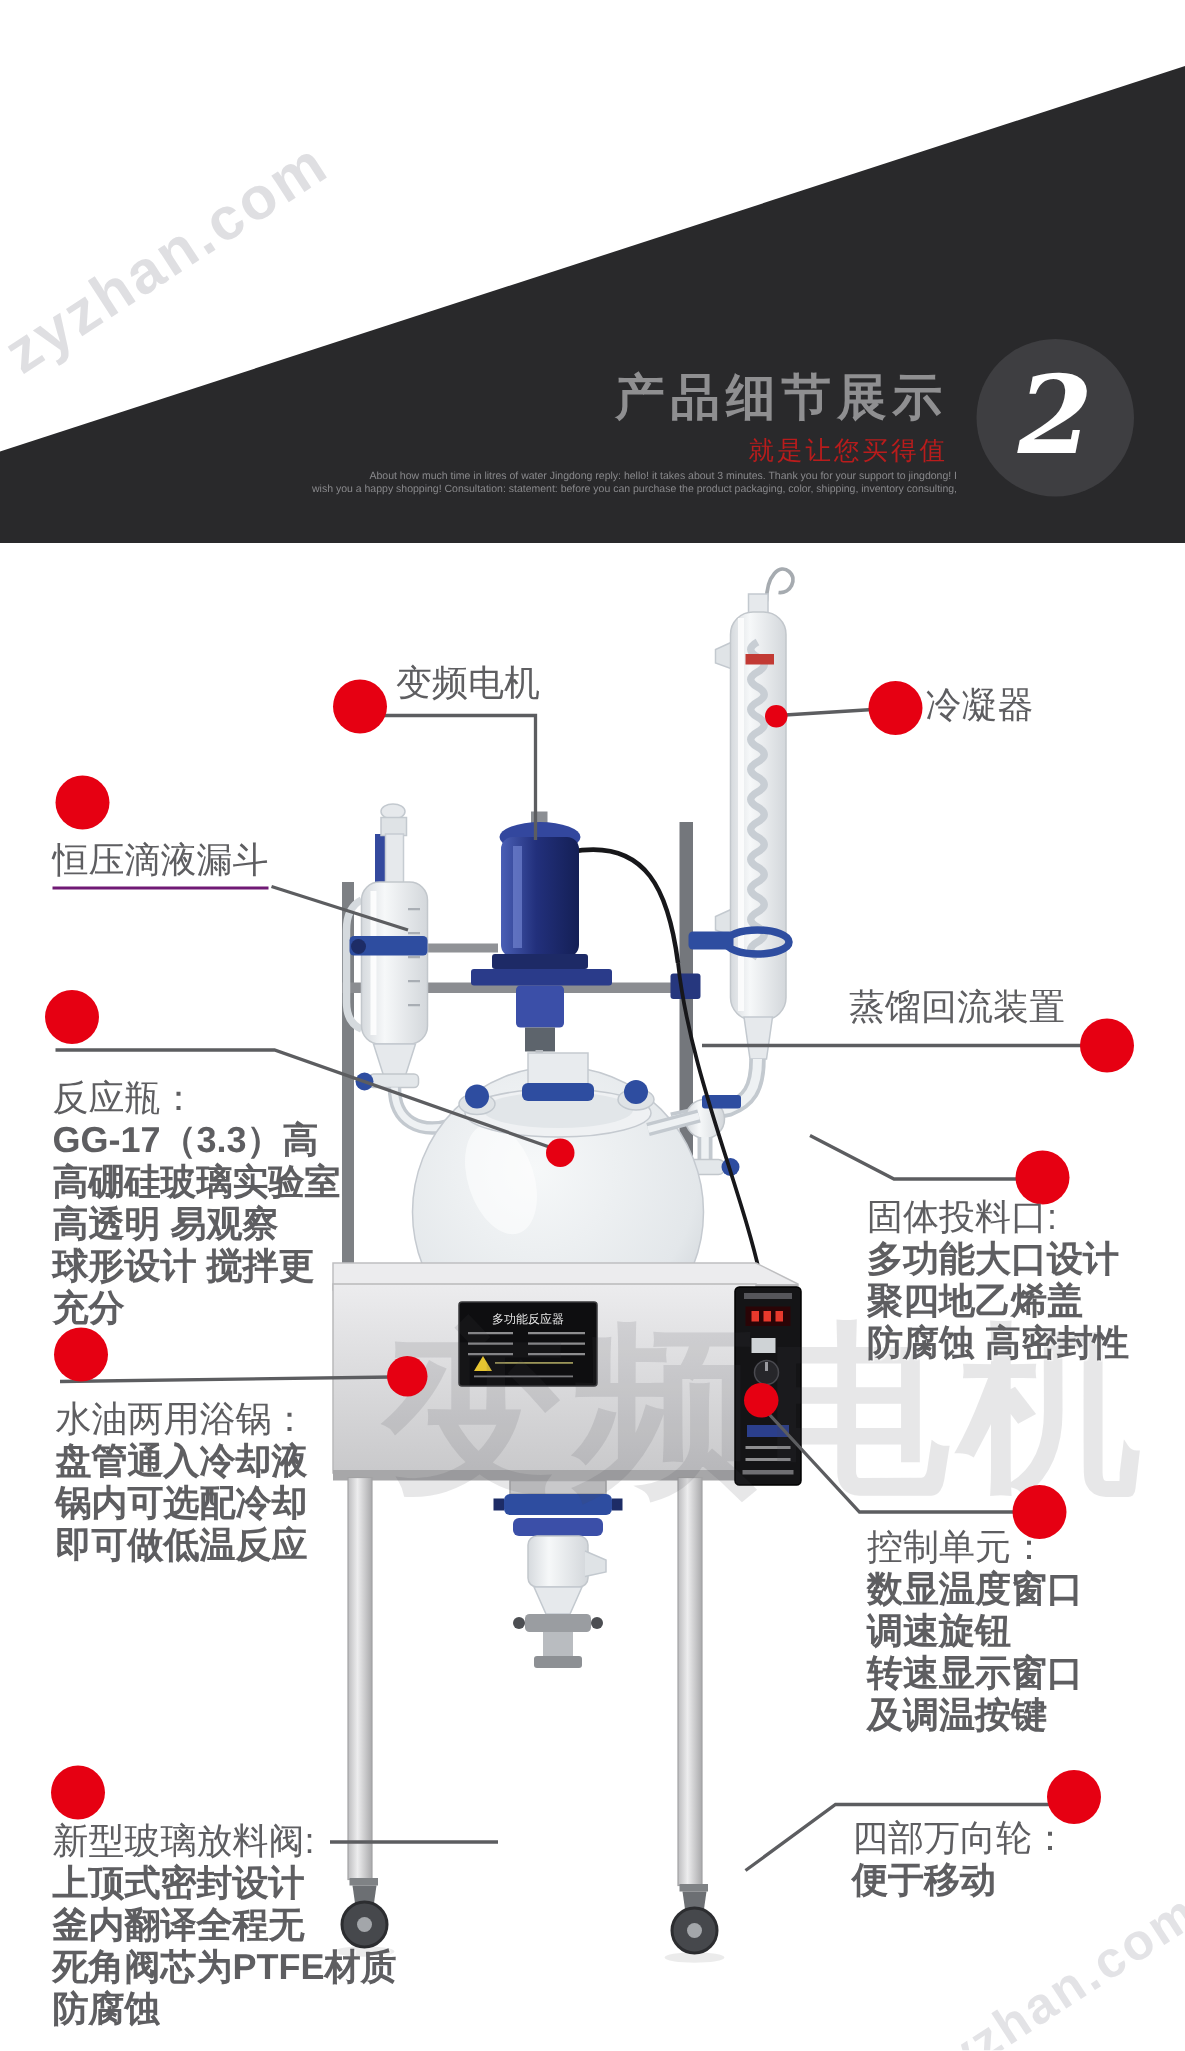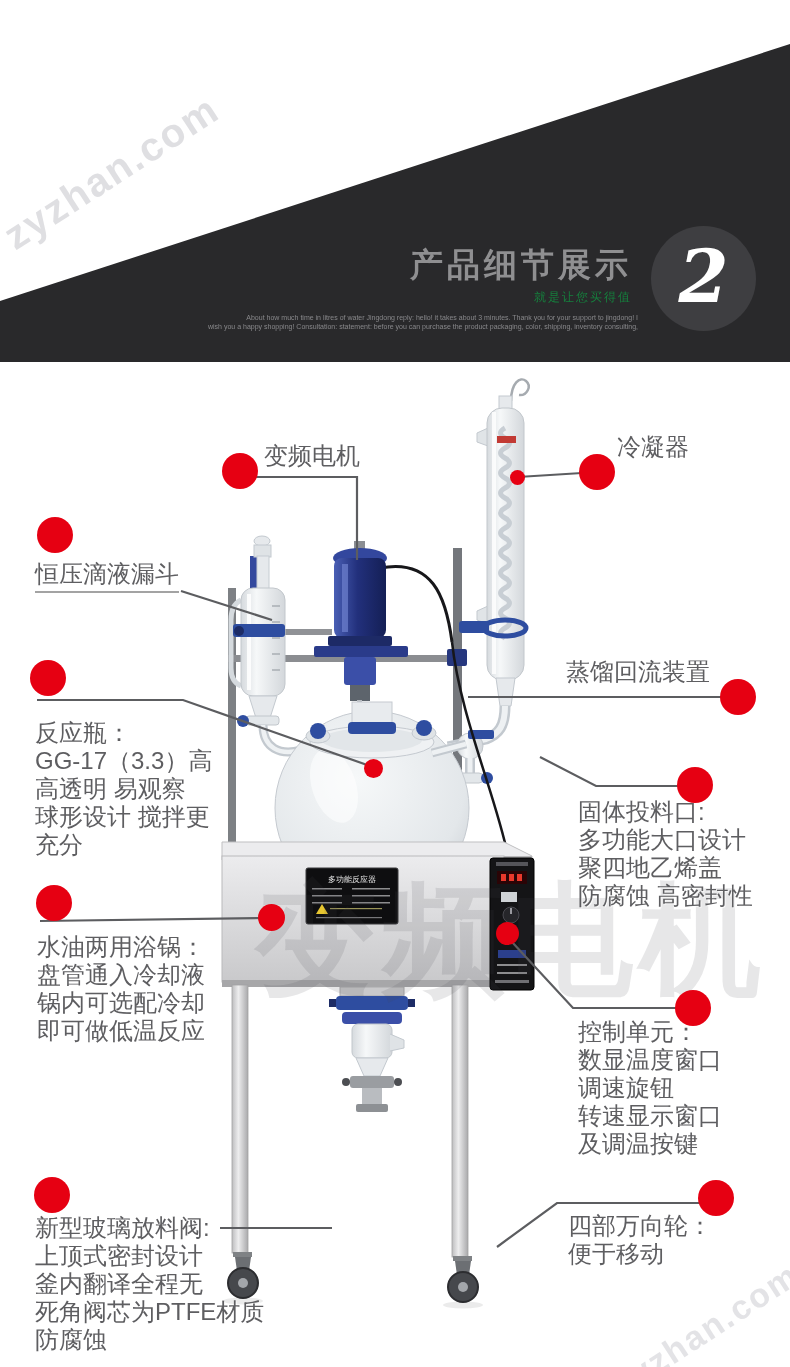--- a/index.html
+++ b/index.html
@@ -4,41 +4,41 @@
 <style>
   html,body{margin:0;padding:0;background:#fff;}
   #page{position:relative;width:790px;height:1367px;background:#fff;overflow:hidden;
         font-family:"Liberation Sans","DejaVu Sans",sans-serif;}
   
   .banner{position:absolute;left:0;top:0;width:790px;height:362px;background:#29292b;
           -webkit-clip-path:polygon(0px 301px,790px 44px,790px 362px,0px 362px);
           clip-path:polygon(0px 301px,790px 44px,790px 362px,0px 362px);}
   .banner-title{position:absolute;top:243px;right:158px;font-size:33px;font-weight:bold;
           letter-spacing:4px;color:#8f8f91;white-space:nowrap;font-family:Liberation Mono, monospace;}
-  .banner-sub{position:absolute;top:289px;right:158px;font-size:12px;letter-spacing:2px;
-          color:#15803d;white-space:nowrap;font-family:Liberation Mono, monospace;}
+  .banner-sub{position:absolute;top:289px;right:158px;font-size:17px;letter-spacing:2px;
+          color:#b91c1c;white-space:nowrap;font-family:Liberation Mono, monospace;}
   .banner-note{position:absolute;top:313px;right:152px;width:480px;text-align:right;
           font-size:7px;line-height:9px;color:#88888b;}
   .badge{position:absolute;left:651px;top:226px;width:105px;height:105px;border-radius:50%;
           background:#3e3e41;display:flex;align-items:center;justify-content:center;}
   .badge span{font-family:"DejaVu Serif","Liberation Serif",serif;font-style:italic;
           font-weight:bold;font-size:72px;color:#fff;transform:translateY(-2px);}
   
   .wm-corner{position:absolute;color:rgba(185,185,190,0.45);font-size:40px;font-weight:bold;
           letter-spacing:2px;transform:rotate(-33deg);white-space:nowrap;pointer-events:none;}
   .wm-tl{left:-12px;top:150px;}
   .wm-br{left:600px;top:1310px;font-size:34px;color:rgba(200,200,205,0.5);}
   .wm-center{position:absolute;left:255px;top:860px;font-size:122px;font-weight:bold;
           letter-spacing:6px;color:rgba(70,70,75,0.13);white-space:nowrap;pointer-events:none;}
   
   .dot{position:absolute;border-radius:50%;background:#e60012;}
   .lbl{position:absolute;color:#5e5e61;font-size:24px;line-height:28px;white-space:nowrap;
        text-shadow:1px 1px 1px rgba(255,255,255,.85);}
-  .lbl .ln{white-space:nowrap;}
-  .underlined{border-bottom:2px solid #a3a3a3;padding-bottom:3px;}
+  .lbl .ln{white-space:nowrap;font-weight:bold;}
+  .underlined{border-bottom:2px solid #701a75;padding-bottom:3px;}
   svg{position:absolute;left:0;top:0;}
   .overlay{pointer-events:none;}
 </style>
 </head>
 <body>
 
 <div id="page">
 
   <div class="wm-corner wm-tl">zyzhan.com</div>
 
@@ -263,28 +263,29 @@
   <div class="dot" style="left:364px;top:759px;width:19px;height:19px"></div>
   <div class="dot" style="left:677px;top:767px;width:36px;height:36px"></div>
   <div class="dot" style="left:36px;top:885px;width:36px;height:36px"></div>
   <div class="dot" style="left:258px;top:904px;width:27px;height:27px"></div>
   <div class="dot" style="left:496px;top:922px;width:23px;height:23px"></div>
   <div class="dot" style="left:675px;top:990px;width:36px;height:36px"></div>
   <div class="dot" style="left:34px;top:1177px;width:36px;height:36px"></div>
   <div class="dot" style="left:698px;top:1180px;width:36px;height:36px"></div>
 
   <div class="lbl" style="left:264px;top:442px">变频电机</div>
-  <div class="lbl" style="left:617px;top:433px">冷凝器</div>
+  <div class="lbl" style="left:617px;top:457px">冷凝器</div>
   <div class="lbl underlined" style="left:35px;top:560px">恒压滴液漏斗</div>
   <div class="lbl" style="left:566px;top:658px">蒸馏回流装置</div>
 
   <div class="lbl" style="left:35px;top:719px">
     <div>反应瓶：</div>
     <div>
         <div class="ln">GG-17（3.3）高</div>
+        <div class="ln">高硼硅玻璃实验室</div>
         <div class="ln">高透明 易观察</div>
         <div class="ln">球形设计 搅拌更</div>
         <div class="ln">充分</div>
       </div>
   </div>
 
   <div class="lbl" style="left:578px;top:798px">
     <div>固体投料口:</div>
     <div>
         <div class="ln">多功能大口设计</div>

